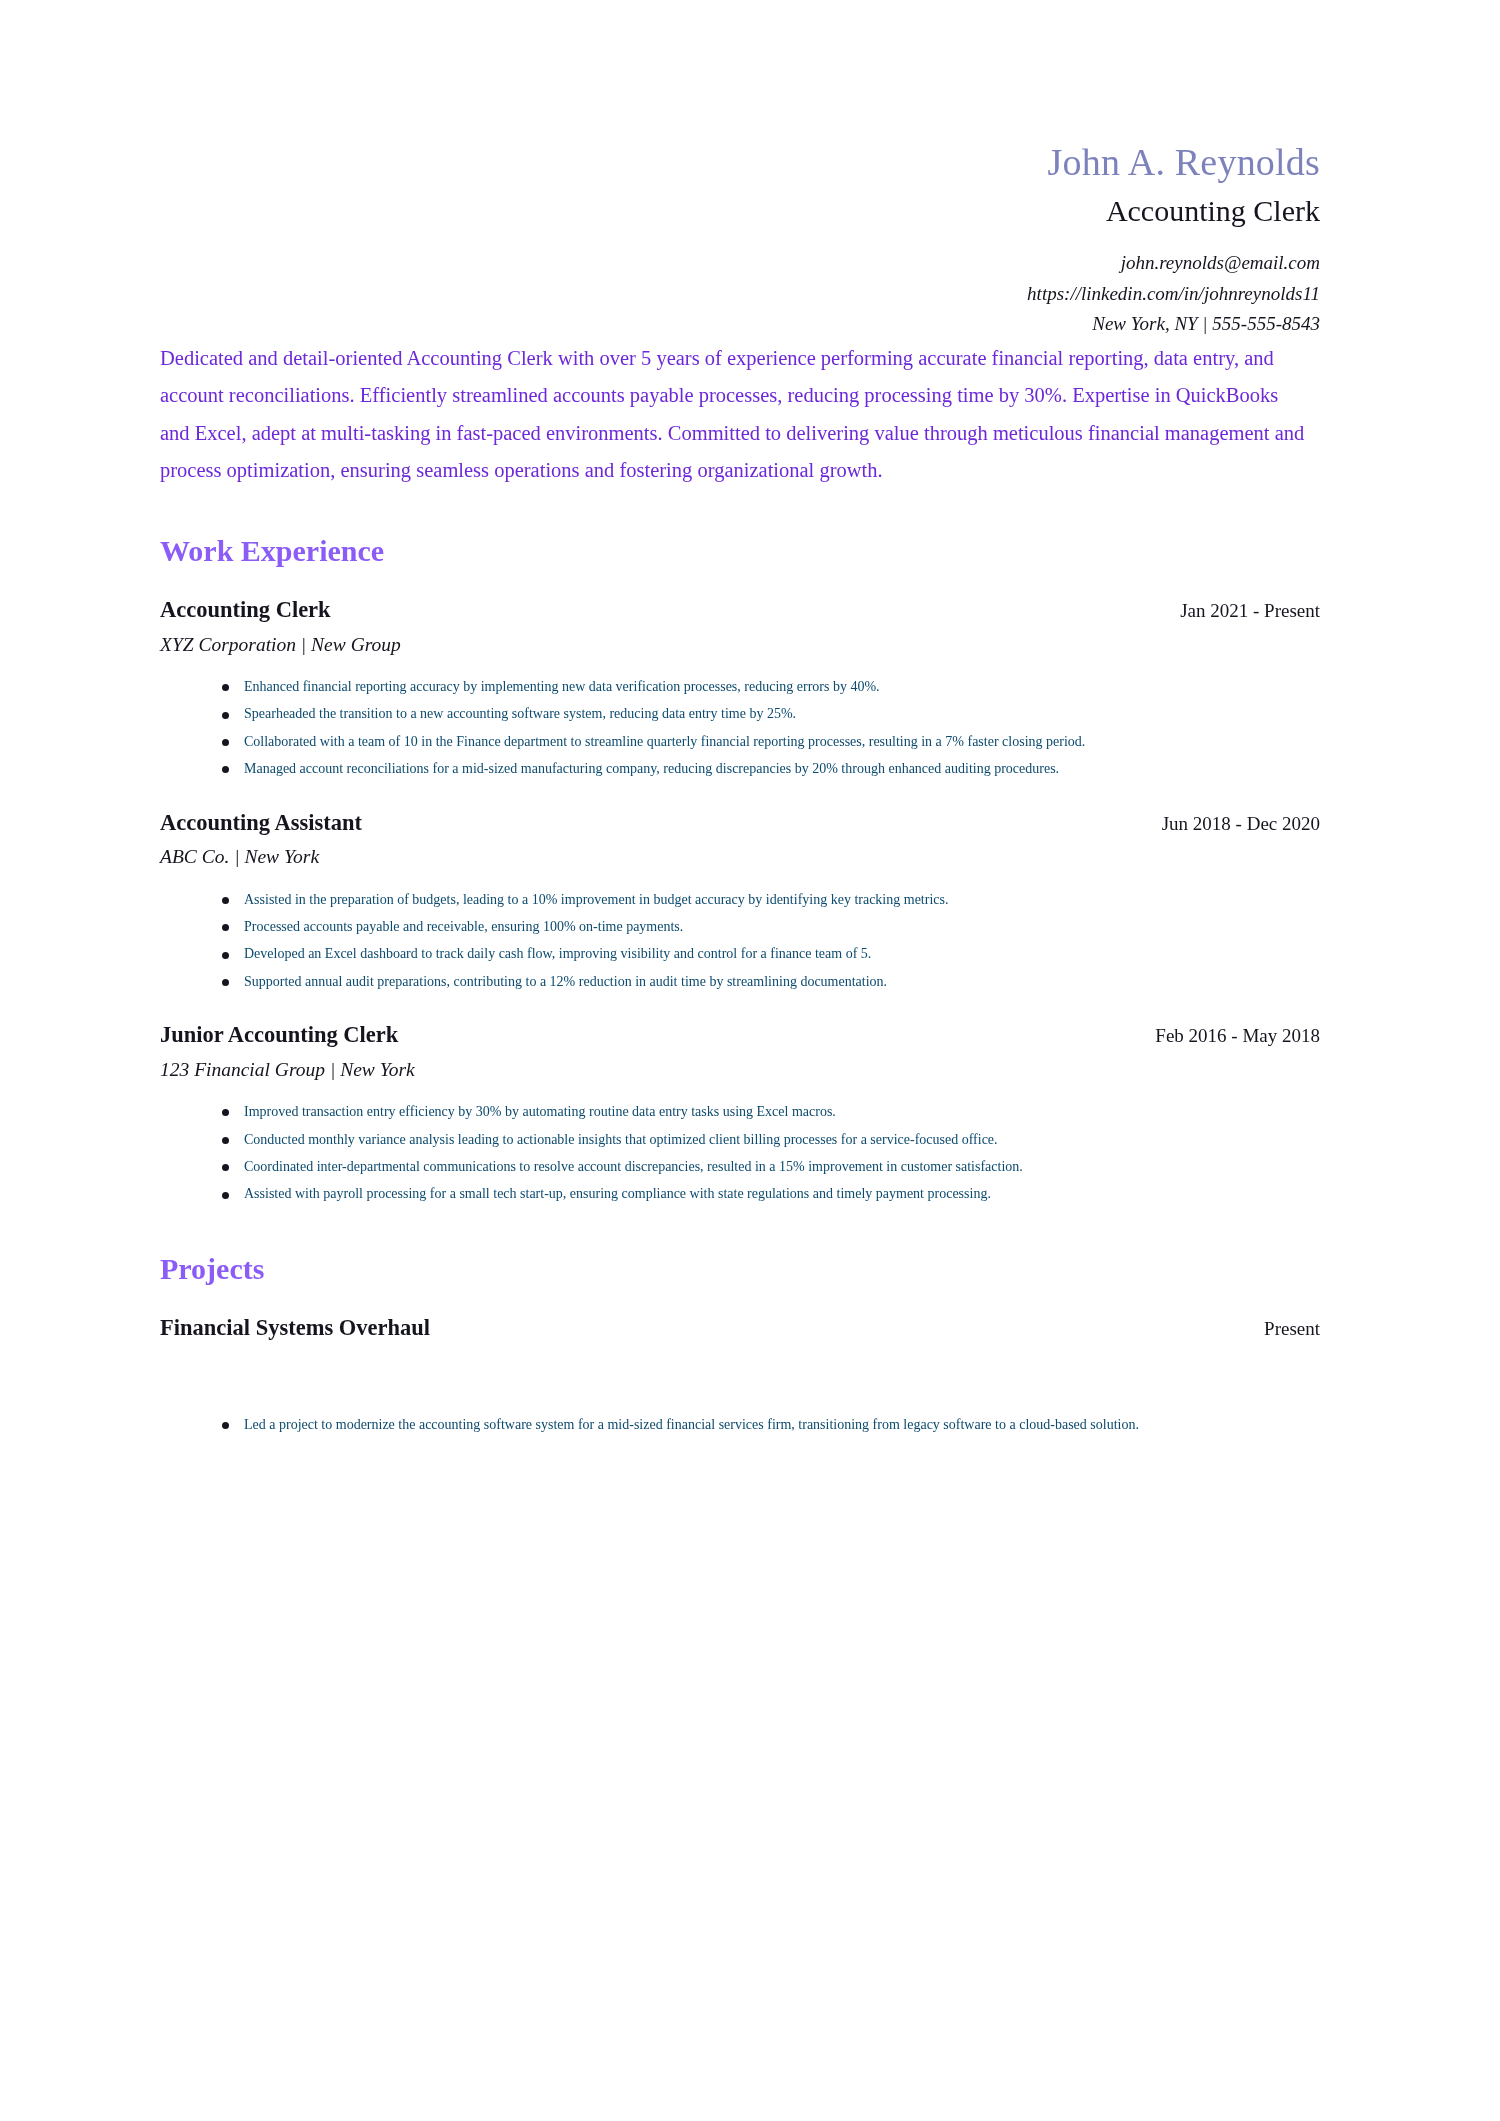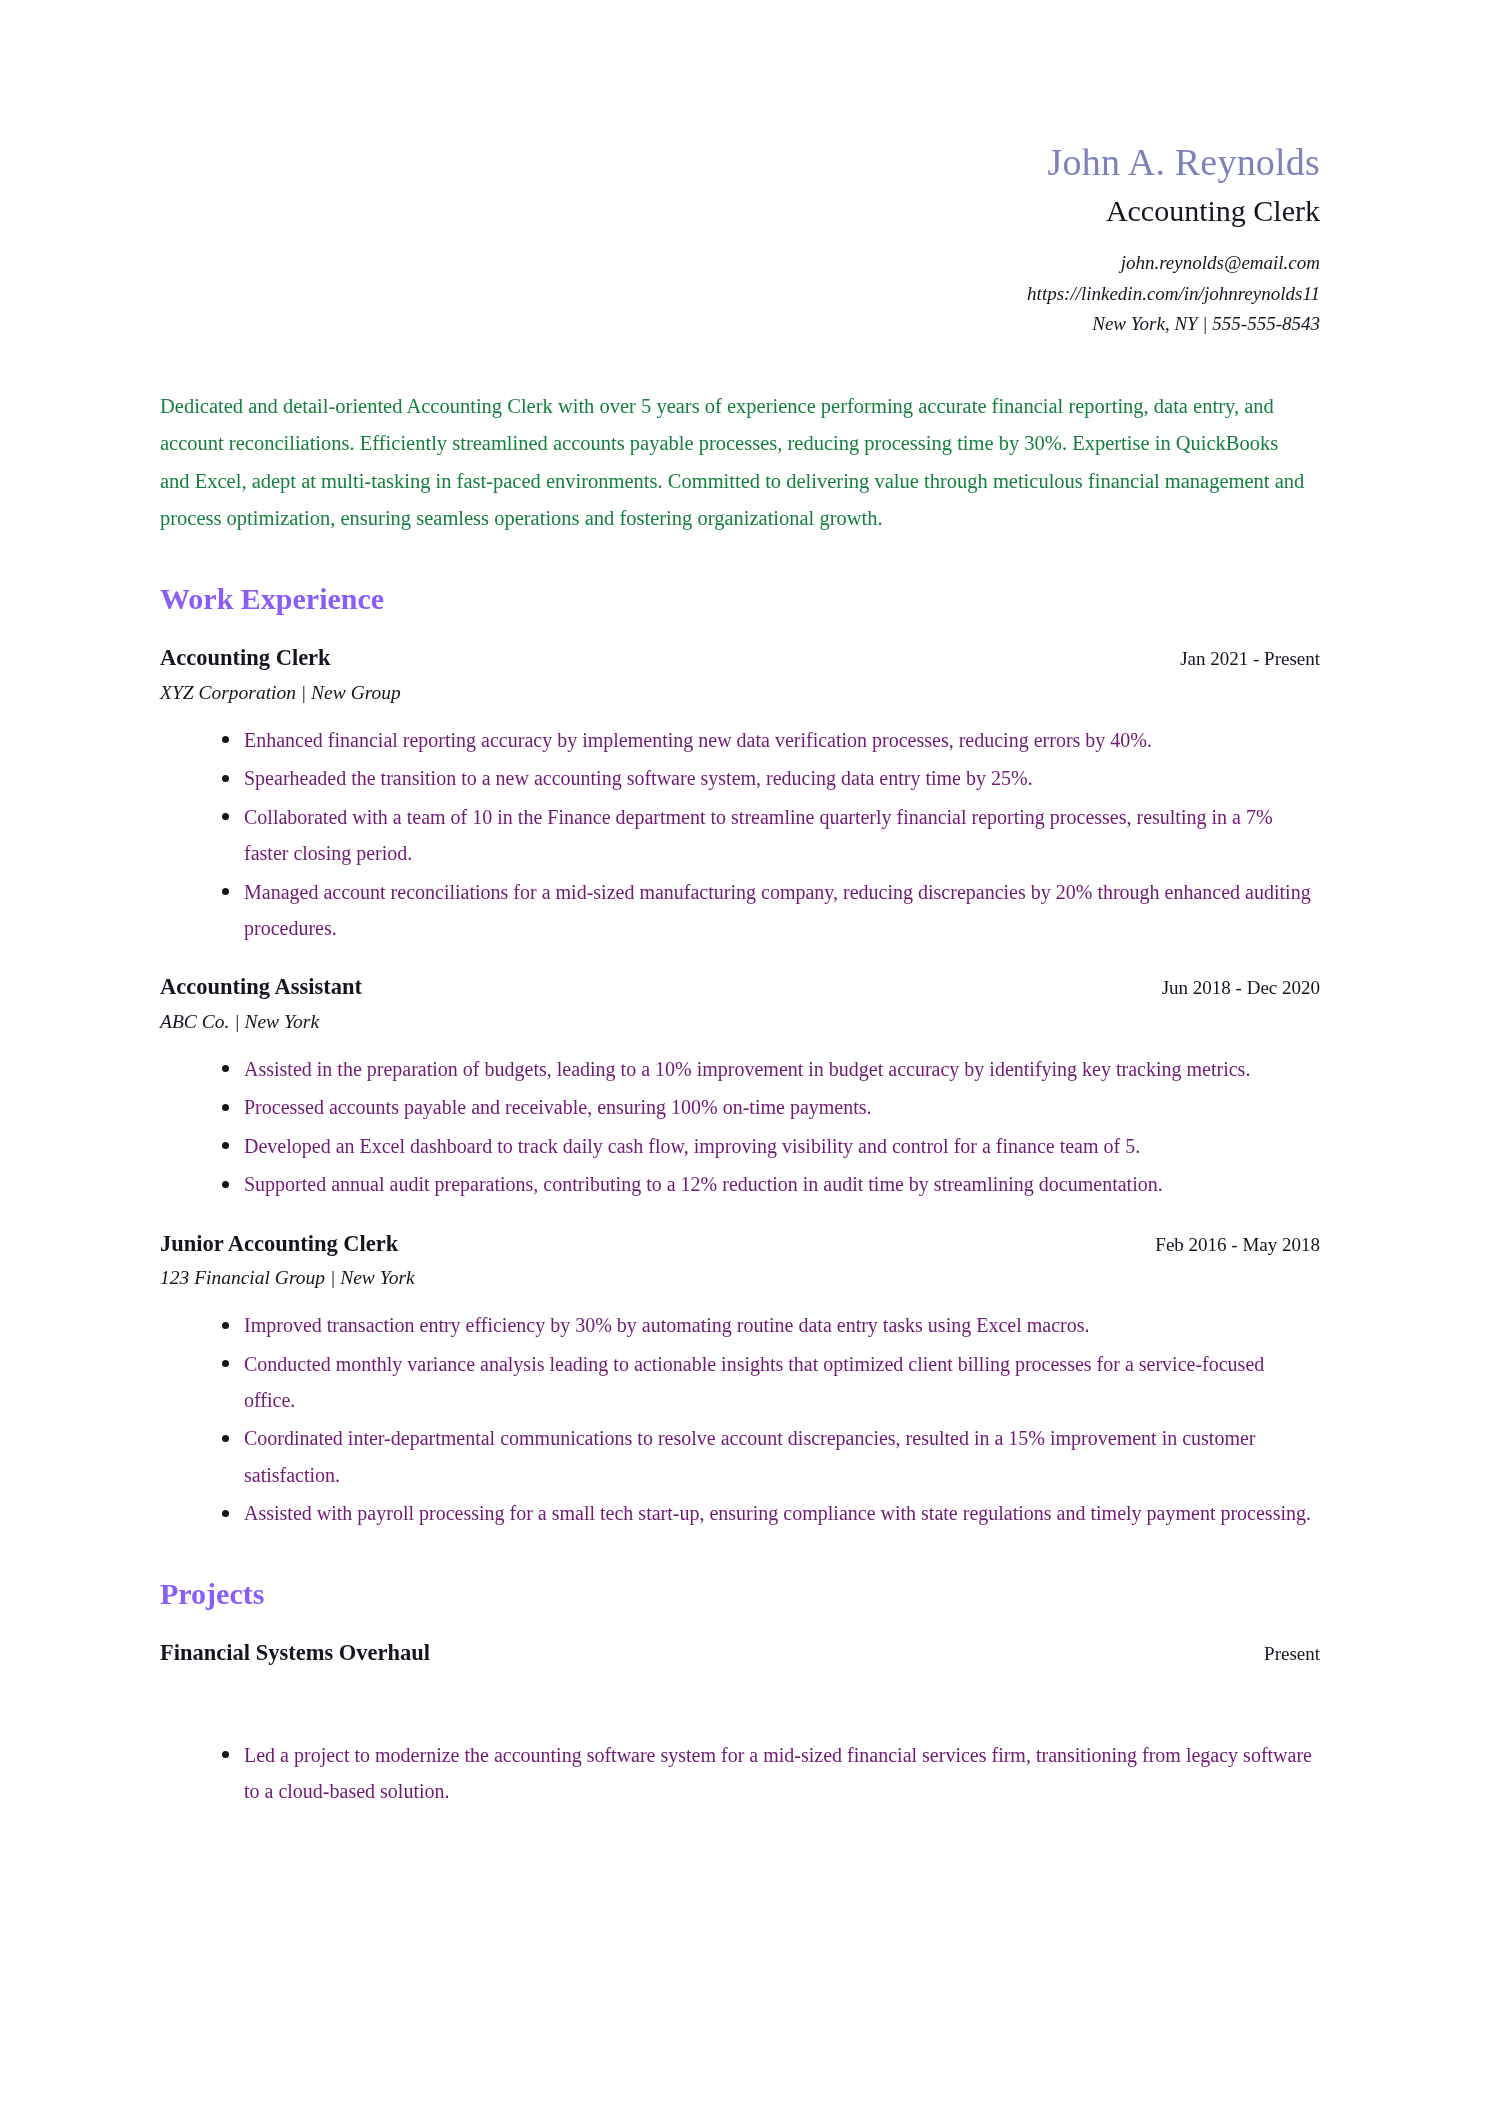--- a/index.html
+++ b/index.html
@@ -48,25 +48,24 @@
     margin-top: 18px;
     font-style: italic;
     font-size: 19px;
     line-height: 1.62;
     color: #15151f;
   }
   .contact-line { display: block; text-align: right; }
 
   
   .summary {
-    margin-top: 48px;
     font-size: 20.5px;
     line-height: 1.82;
     text-align: left;
-    color: #15803d;
+    color: #6d28d9;
     padding-right: 8px;
   }
 
   
   .section {
     margin-top: 44px;
   }
   .section-title {
     font-size: 30px;
     font-weight: bold;
@@ -110,23 +109,23 @@
   }
 
   
   .bullets {
     list-style: none;
     margin: 16px 0 0 0;
     padding: 0 6px 0 62px;
   }
   .bullets li {
     position: relative;
-    font-size: 20px;
+    font-size: 14px;
     line-height: 1.82;
-    color: #701a75;
+    color: #0c4a6e;
     margin-bottom: 2px;
     padding-left: 22px;
   }
   .bullets li::before {
     content: "";
     position: absolute;
     left: 0;
     top: 0.72em;
     width: 7px;
     height: 7px;

